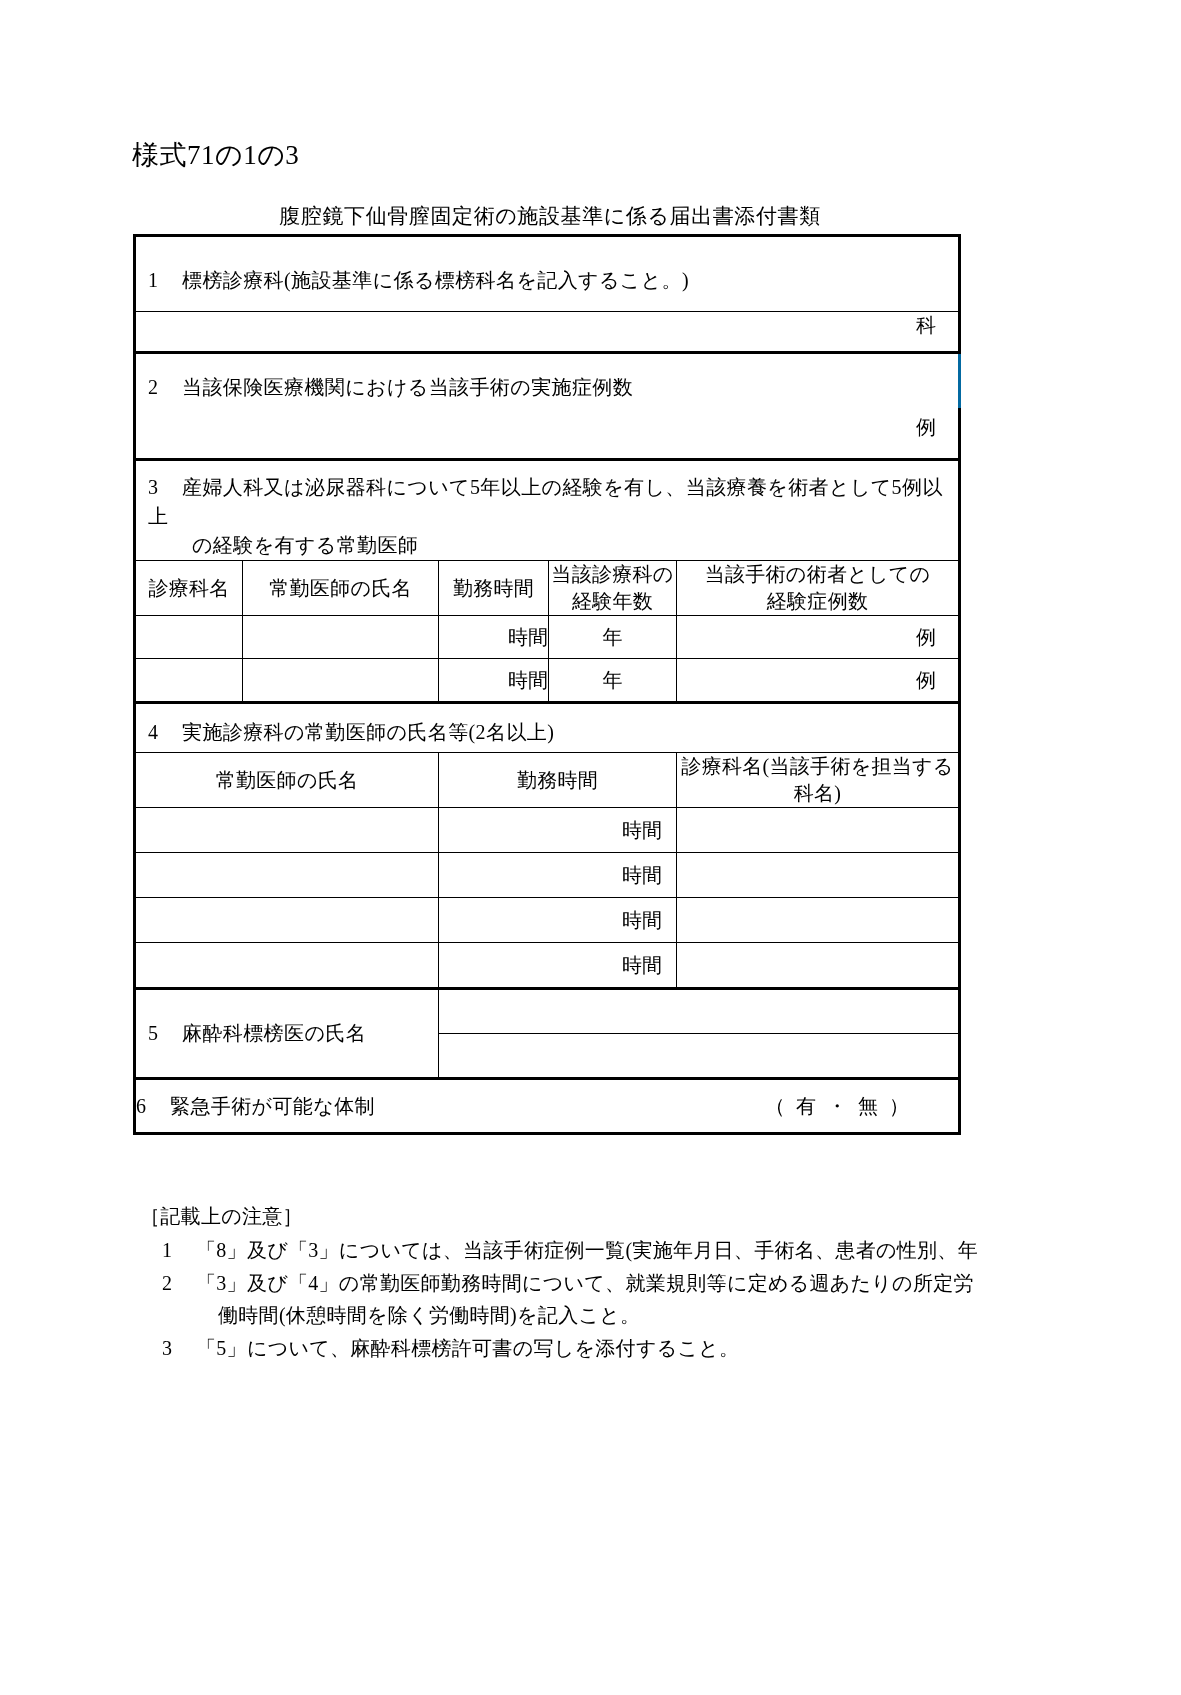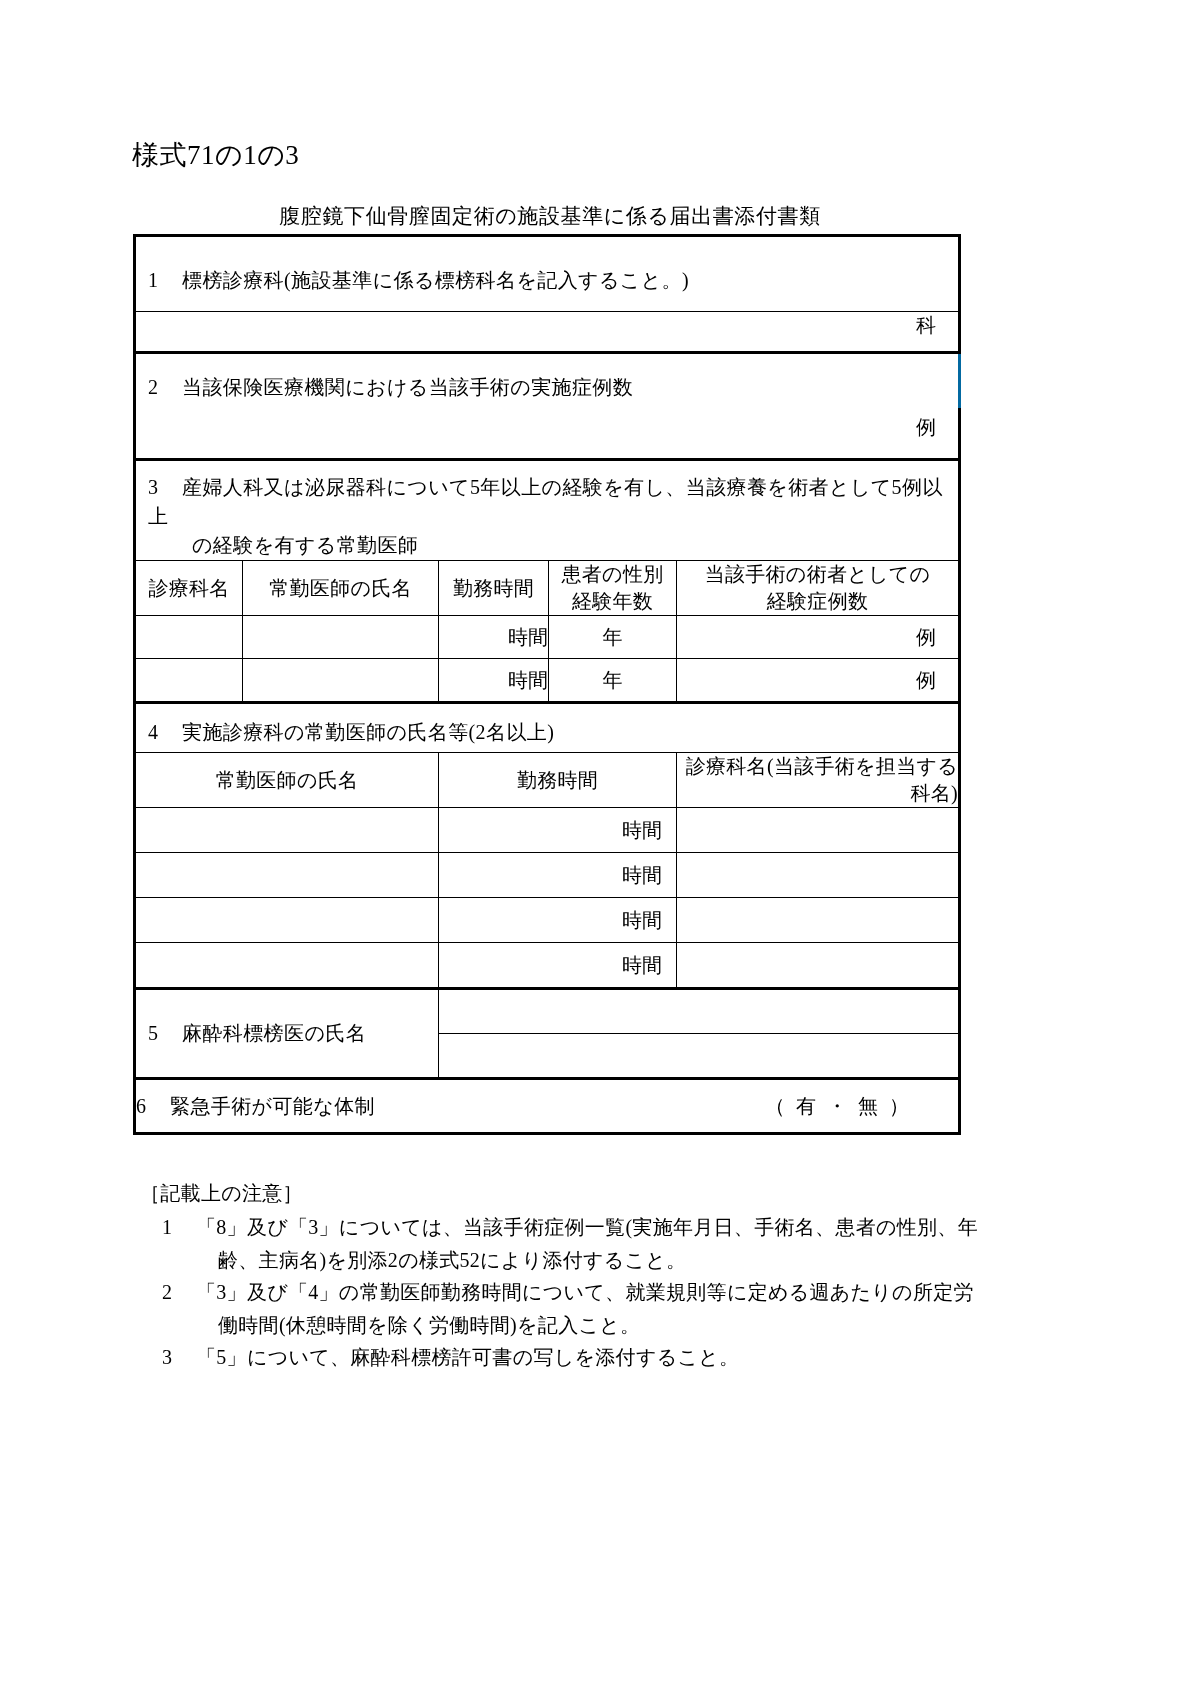--- a/index.html
+++ b/index.html
@@ -104,21 +104,21 @@
   
   .notes {
     position: absolute;
     left: 140px;
     top: 1177px;
     width: 960px;
     font-size: 20px;
     line-height: 1.62;
     letter-spacing: 0.3px;
   }
-  .notes-title { margin-bottom: 2px; }
+  .notes-title { margin-bottom: 2px; margin-top: 23px; }
   .note-row {
     display: block;
     padding-left: 22px;
     text-indent: 0;
   }
   .note-row .nnum {
     display: inline-block;
     width: 34px;
   }
   .note-cont {
@@ -169,21 +169,21 @@
 
     <tr>
       <td colspan="5" style="height:66px; border-top:none; border-left:3px solid #000; border-right:3px solid #000;">
         <div class="sect-label"><span class="num">3</span><span>産婦人科又は泌尿器科について5年以上の経験を有し、当該療養を術者として5例以上</span><span class="indent-2">の経験を有する常勤医師</span></div>
       </td>
     </tr>
     <tr>
       <td class="hdr" style="height:54px; border-left:3px solid #000;">診療科名</td>
       <td class="hdr">常勤医師の氏名</td>
       <td class="hdr">勤務時間</td>
-      <td class="hdr"><span>患者の性別</span><br><span>経験年数</span></td>
+      <td class="hdr"><span>当該診療科の</span><br><span>経験年数</span></td>
       <td class="hdr" style="border-right:3px solid #000;"><span>当該手術の術者としての</span><br><span>経験症例数</span></td>
     </tr>
     <tr>
       <td style="height:42px; border-left:3px solid #000;"></td>
       <td></td>
       <td class="cell-unit-r">時間</td>
       <td class="cell-unit-c">年</td>
       <td class="cell-unit-r" style="border-right:3px solid #000; padding-right:22px;">例</td>
     </tr>
     <tr>
@@ -195,21 +195,21 @@
     </tr>
 
     <tr>
       <td colspan="5" class="thick-top" style="height:48px; border-left:3px solid #000; border-right:3px solid #000;">
         <div class="sect-label" style="padding-top:8px;"><span class="num">4</span><span>実施診療科の常勤医師の氏名等(2名以上)</span></div>
       </td>
     </tr>
     <tr>
       <td class="hdr" colspan="2" style="height:46px; border-left:3px solid #000;">常勤医師の氏名</td>
       <td class="hdr" colspan="2">勤務時間</td>
-      <td class="hdr" style="border-right:3px solid #000;text-align:right;">診療科名(当該手術を担当する科名)</td>
+      <td class="hdr" style="border-right:3px solid #000;">診療科名(当該手術を担当する科名)</td>
     </tr>
     <tr>
       <td colspan="2" style="height:44px; border-left:3px solid #000;"></td>
       <td colspan="2" class="cell-unit-r" style="padding-right:14px;">時間</td>
       <td style="border-right:3px solid #000;"></td>
     </tr>
     <tr>
       <td colspan="2" style="height:44px; border-left:3px solid #000;"></td>
       <td colspan="2" class="cell-unit-r" style="padding-right:14px;">時間</td>
       <td style="border-right:3px solid #000;"></td>
@@ -241,21 +241,20 @@
       </td>
     </tr>
   </tbody>
     </table>
 
   <div class="notes">
     <div class="notes-title">［記載上の注意］</div>
 
     <div>
       <span class="note-row"><span class="nnum">1</span><span>「8」及び「3」については、当該手術症例一覧(実施年月日、手術名、患者の性別、年</span></span>
-      <span class="note-cont">齢、主病名)を別添2の様式52により添付すること。</span>
     </div>
 
     <div>
       <span class="note-row"><span class="nnum">2</span><span>「3」及び「4」の常勤医師勤務時間について、就業規則等に定める週あたりの所定労</span></span>
       <span class="note-cont">働時間(休憩時間を除く労働時間)を記入こと。</span>
     </div>
 
     <div>
       <span class="note-row"><span class="nnum">3</span><span>「5」について、麻酔科標榜許可書の写しを添付すること。</span></span>
     </div>

